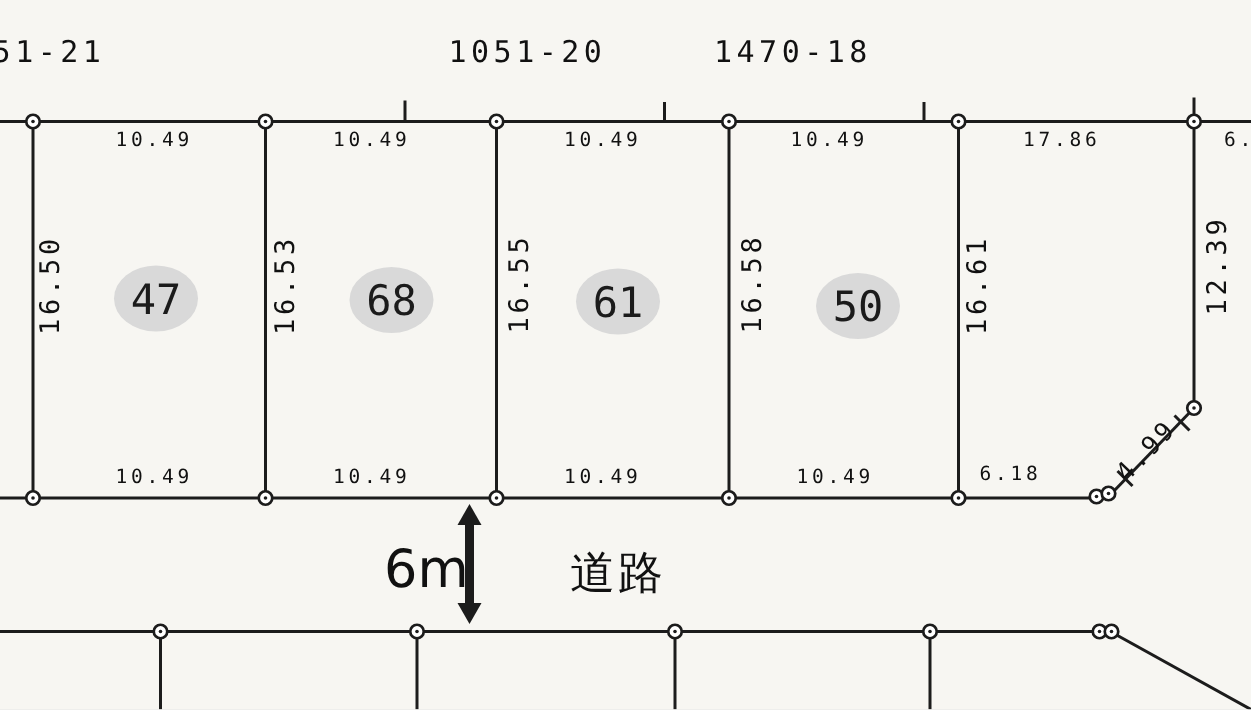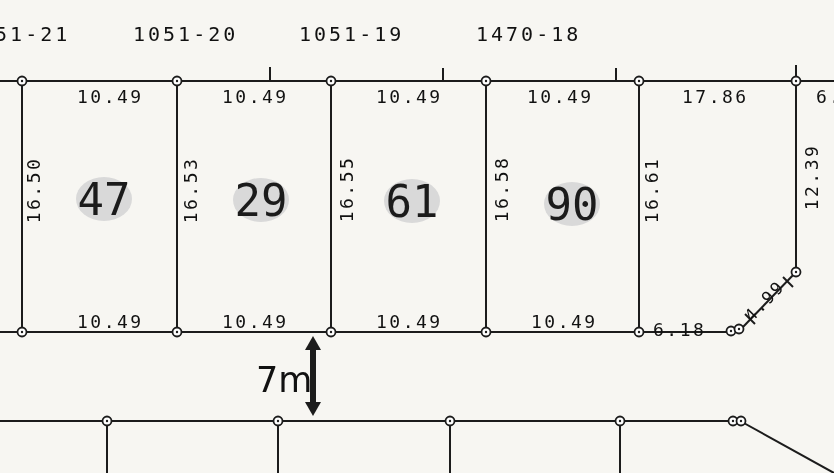--- a/index.html
+++ b/index.html
@@ -13,21 +13,21 @@
   }
   .sheet svg{position:absolute;left:0;top:0;}
   .lot-label{
     position:absolute;
     font-size:20px;letter-spacing:3px;
     white-space:nowrap;
     color:#111;
   }
   .dim{
     position:absolute;
-    font-size:18px;letter-spacing:2.5px;
+    font-size:13px;letter-spacing:2.5px;
     white-space:nowrap;
     color:#111;
   }
   .dim-v{
     position:absolute;
     width:70px;height:20px;
     font-size:18px;letter-spacing:2.5px;
     text-align:center;line-height:20px;
     white-space:nowrap;color:#111;
     transform:rotate(-90deg);
@@ -39,21 +39,21 @@
     white-space:nowrap;color:#111;
     transform:rotate(-46deg);
     transform-origin:center center;
   }
   .plot-badge{
     position:absolute;
     width:56px;height:44px;
     background:#d9d9d9;
     border-radius:50%;
     display:flex;align-items:center;justify-content:center;
-    font-size:44px;color:#1b1b1b;
+    font-size:28px;color:#1b1b1b;
   }
   .cjk{
     position:absolute;
     font-family:"DejaVu Sans","Liberation Sans",sans-serif;
     color:#111;white-space:nowrap;
   }
   .road-width{font-size:35px;}
   .road-name{font-size:30px;letter-spacing:2px;}
 </style>
 </head>
@@ -138,46 +138,46 @@
       <circle cx="107" cy="421" r="1.2"></circle>
         <circle cx="278" cy="421" r="1.2"></circle>
       <circle cx="450" cy="421" r="1.2"></circle>
         <circle cx="620" cy="421" r="1.2"></circle>
       <circle cx="733" cy="421" r="1.2"></circle>
         <circle cx="741" cy="421" r="1.2"></circle>
     </g>
   </svg>
 
   <div class="lot-label" style="left:-35px;top:22px">1051-21</div>
-  <div class="lot-label" style="left:133px;top:22px">1051-20</div>
-  <div class="lot-label" style="left:299px;top:22px">1051-19</div>
+  <div class="lot-label" style="left:299px;top:22px">1051-20</div>
   <div class="lot-label" style="left:476px;top:22px">1470-18</div>
 
   <div class="dim" style="left:77px;top:86px">10.49</div>
   <div class="dim" style="left:222px;top:86px">10.49</div>
   <div class="dim" style="left:376px;top:86px">10.49</div>
   <div class="dim" style="left:527px;top:86px">10.49</div>
   <div class="dim" style="left:682px;top:86px">17.86</div>
   <div class="dim" style="left:816px;top:86px">6.</div>
 
   <div class="dim" style="left:77px;top:311px">10.49</div>
   <div class="dim" style="left:222px;top:311px">10.49</div>
   <div class="dim" style="left:376px;top:311px">10.49</div>
   <div class="dim" style="left:531px;top:311px">10.49</div>
-  <div class="dim" style="left:653px;top:319px">6.18</div>
+  <div class="dim" style="left:653px;top:309px">6.18</div>
 
   <div class="dim-v" style="left:-1px;top:180px">16.50</div>
   <div class="dim-v" style="left:156px;top:180px">16.53</div>
   <div class="dim-v" style="left:312px;top:179px">16.55</div>
   <div class="dim-v" style="left:467px;top:179px">16.58</div>
   <div class="dim-v" style="left:617px;top:180px">16.61</div>
   <div class="dim-v" style="left:777px;top:167px">12.39</div>
 
   <div class="dim-diag" style="left:740px;top:291px">4.99</div>
 
   <div class="plot-badge" style="left:76px;top:177px">47</div>
-  <div class="plot-badge" style="left:233px;top:178px">29</div>
+  <div class="plot-badge" style="left:233px;top:178px">68</div>
   <div class="plot-badge" style="left:384px;top:179px">61</div>
-  <div class="plot-badge" style="left:544px;top:182px">90</div>
+  <div class="plot-badge" style="left:544px;top:182px">50</div>
 
-  <div class="cjk road-width" style="left:256px;top:360px">7m</div>
+  <div class="cjk road-width" style="left:256px;top:360px">6m</div>
+  <div class="cjk road-name" style="left:380px;top:362px">道路</div>
 
 </div>
 
 </body></html>

